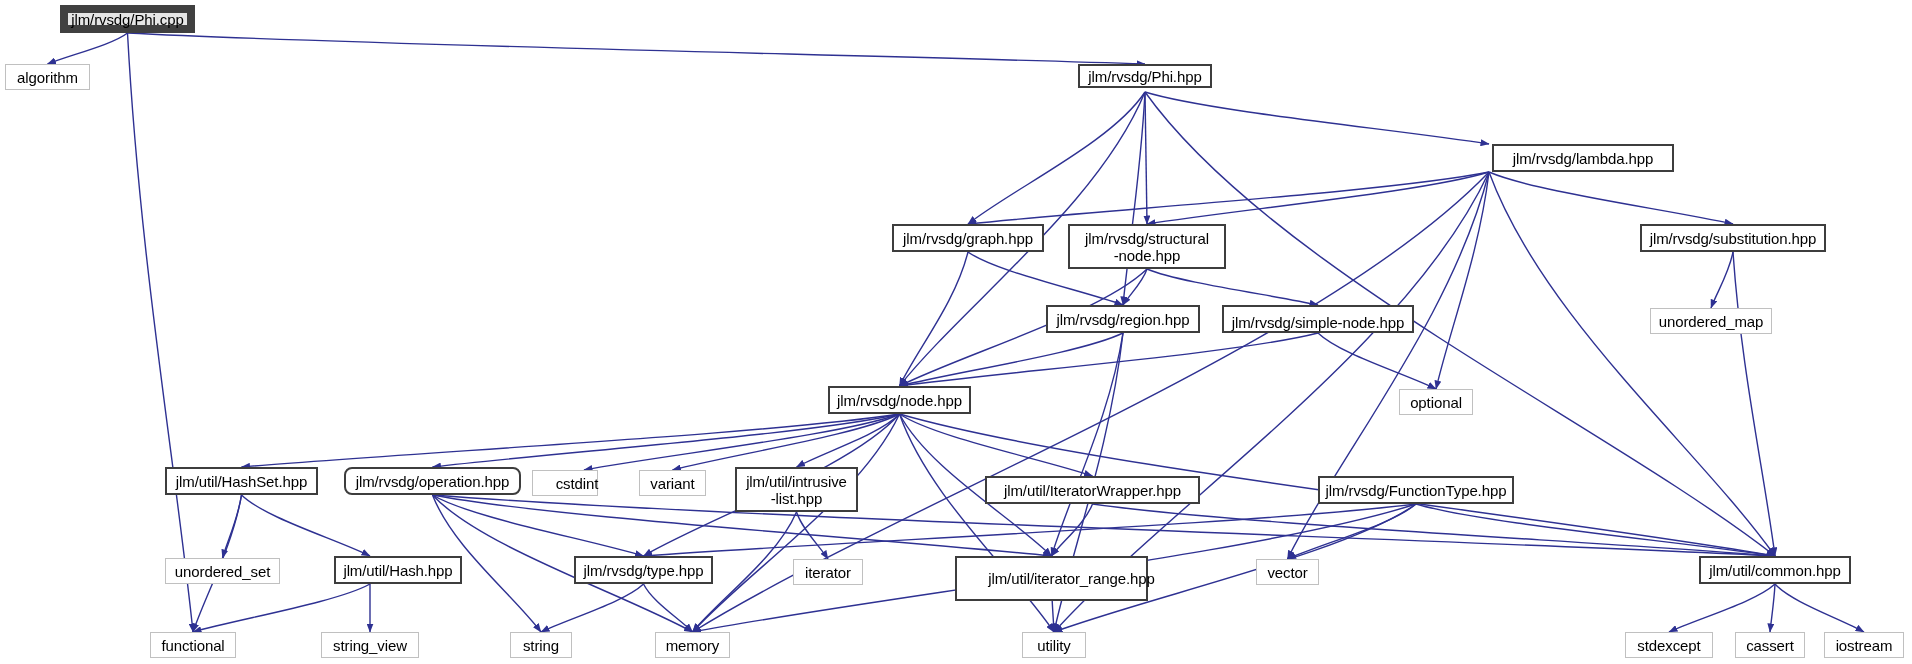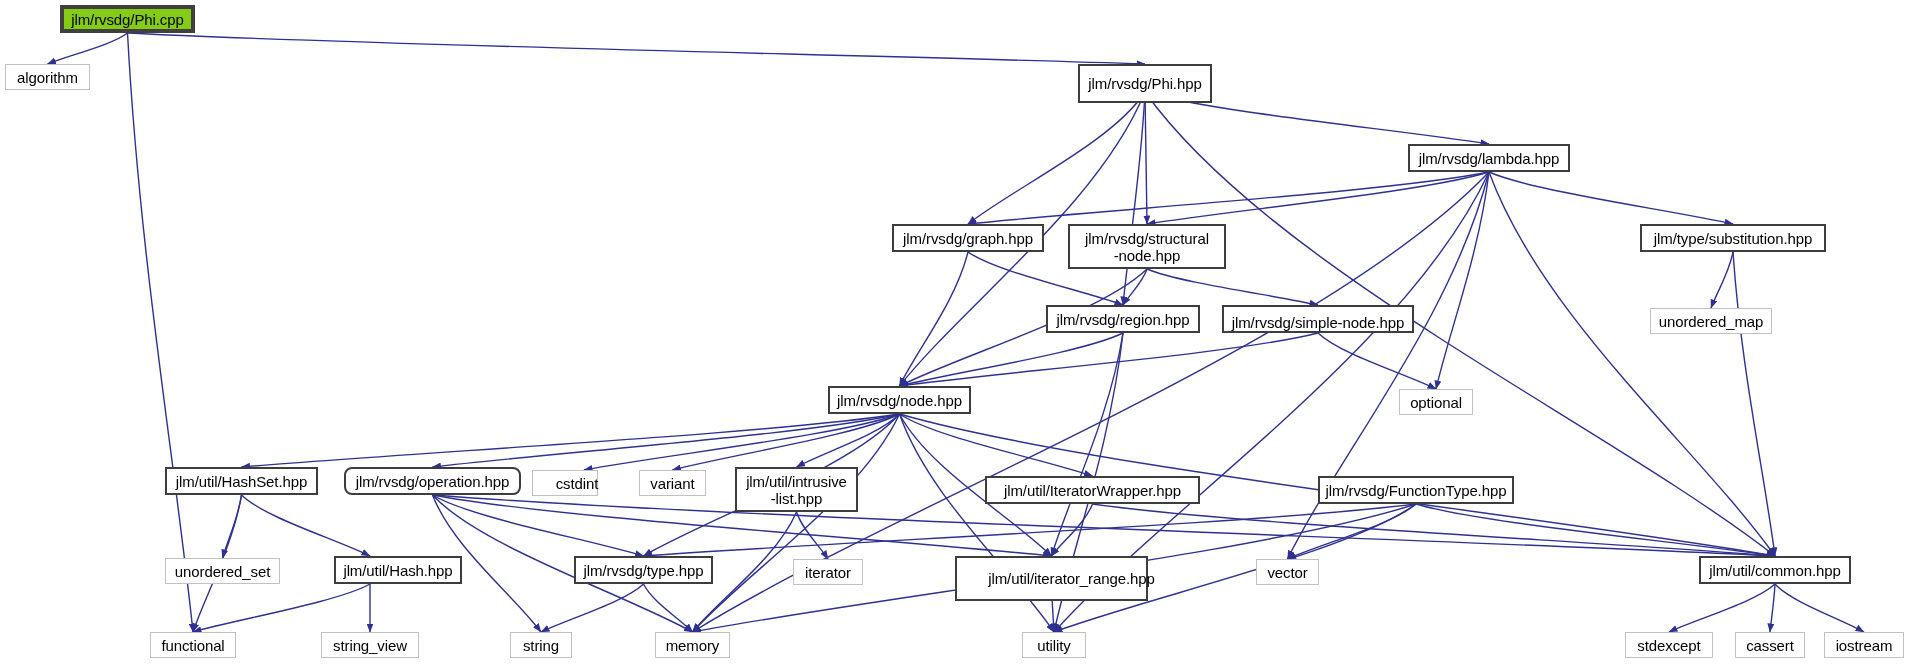--- a/index.html
+++ b/index.html
@@ -44,22 +44,22 @@
   
   .node.internal {
     border: 2px solid #3d3d3d;
   }
   
   .node.system {
     border: 1px solid #c0c0c0;
   }
   
   .node.root {
-    border: 4px solid #404040;
-    background: #84cc16;
+    border: 8px solid #404040;
+    background: #e5e5e5;
   }
   .node-label {
     display: block;
     padding: 0 6px;
   }
 </style>
 </head>
 <body>
 
 <div id="graph-canvas">
@@ -133,26 +133,26 @@
         <path d="M 643.5 584 C 652.663 602.24, 679.368 618.56, 692.5 632" fill="none" stroke="#2e3192" stroke-width="1.4" marker-end="url(#arrowhead)"></path>
         <path d="M 1051.5 584 C 1051.9675 602.24, 1053.33 618.56, 1054 632" fill="none" stroke="#2e3192" stroke-width="1.4" marker-end="url(#arrowhead)"></path>
         <path d="M 1775 584 C 1755.178 602.24, 1697.408 618.56, 1669 632" fill="none" stroke="#2e3192" stroke-width="1.4" marker-end="url(#arrowhead)"></path>
         <path d="M 1775 584 C 1774.065 602.24, 1771.34 618.56, 1770 632" fill="none" stroke="#2e3192" stroke-width="1.4" marker-end="url(#arrowhead)"></path>
         <path d="M 1775 584 C 1791.643 602.24, 1840.148 618.56, 1864 632" fill="none" stroke="#2e3192" stroke-width="1.4" marker-end="url(#arrowhead)"></path>
       </g>
   </svg>
   <div id="node-layer">
       <div class="node root" style="left: 60px; top: 5px; width: 135px; height: 28px;"><span class="node-label">jlm/rvsdg/Phi.cpp</span></div>
       <div class="node system" style="left: 5px; top: 64px; width: 85px; height: 26px;"><span class="node-label">algorithm</span></div>
-      <div class="node internal" style="left: 1078px; top: 64px; width: 134px; height: 39px;"><span class="node-label">jlm/rvsdg/Phi.hpp</span></div>
-      <div class="node internal" style="left: 1408px; top: 144px; width: 162px; height: 28px;"><span class="node-label">jlm/rvsdg/lambda.hpp</span></div>
+      <div class="node internal" style="left: 1078px; top: 64px; width: 134px; height: 24px;"><span class="node-label">jlm/rvsdg/Phi.hpp</span></div>
+      <div class="node internal" style="left: 1492px; top: 144px; width: 182px; height: 28px;"><span class="node-label">jlm/rvsdg/lambda.hpp</span></div>
       <div class="node internal" style="left: 892px; top: 224px; width: 152px; height: 28px;"><span class="node-label">jlm/rvsdg/graph.hpp</span></div>
       <div class="node internal" style="left: 1068px; top: 224px; width: 158px; height: 45px;"><span class="node-label">jlm/rvsdg/structural
 -node.hpp</span></div>
-      <div class="node internal" style="left: 1640px; top: 224px; width: 186px; height: 28px;"><span class="node-label">jlm/type/substitution.hpp</span></div>
+      <div class="node internal" style="left: 1640px; top: 224px; width: 186px; height: 28px;"><span class="node-label">jlm/rvsdg/substitution.hpp</span></div>
       <div class="node internal" style="left: 1046px; top: 305px; width: 154px; height: 28px;"><span class="node-label">jlm/rvsdg/region.hpp</span></div>
       <div class="node internal" style="left: 1222px; top: 305px; width: 192px; height: 28px; align-items: flex-end;"><span class="node-label">jlm/rvsdg/simple-node.hpp</span></div>
       <div class="node system" style="left: 1650px; top: 308px; width: 122px; height: 26px;"><span class="node-label">unordered_map</span></div>
       <div class="node internal" style="left: 828px; top: 386px; width: 143px; height: 28px;"><span class="node-label">jlm/rvsdg/node.hpp</span></div>
       <div class="node system" style="left: 1399px; top: 389px; width: 74px; height: 26px;"><span class="node-label">optional</span></div>
       <div class="node internal" style="left: 165px; top: 467px; width: 153px; height: 28px;"><span class="node-label">jlm/util/HashSet.hpp</span></div>
       <div class="node internal" style="left: 344px; top: 467px; width: 177px; height: 28px; border-radius: 8px;"><span class="node-label">jlm/rvsdg/operation.hpp</span></div>
       <div class="node system" style="left: 532px; top: 470px; width: 66px; height: 26px; padding-left: 24px;"><span class="node-label">cstdint</span></div>
       <div class="node system" style="left: 639px; top: 470px; width: 67px; height: 26px;"><span class="node-label">variant</span></div>
       <div class="node internal" style="left: 735px; top: 467px; width: 123px; height: 45px;"><span class="node-label">jlm/util/intrusive

